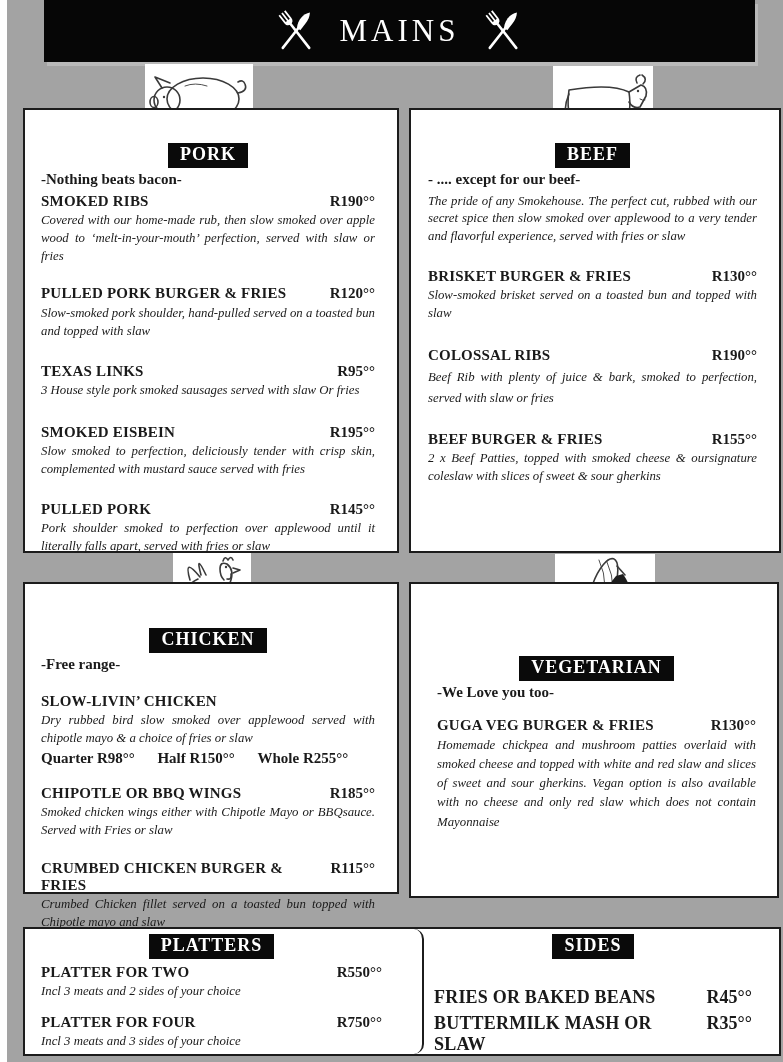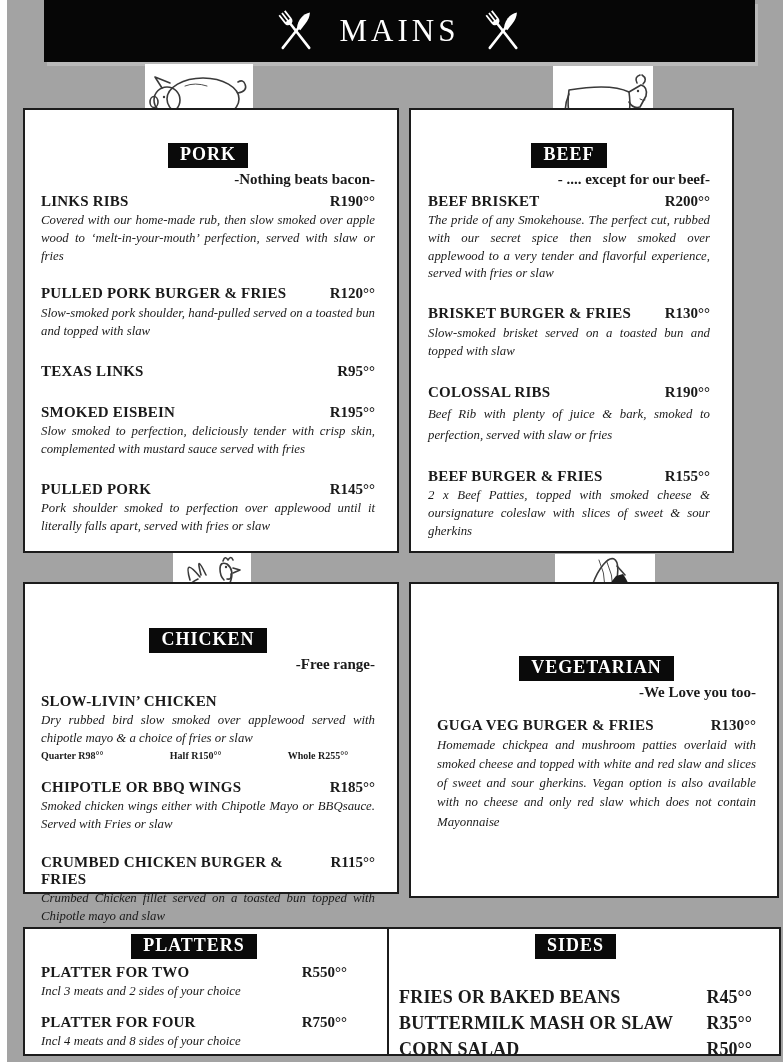--- a/index.html
+++ b/index.html
@@ -20,45 +20,45 @@
   .illustration { position:absolute; background:#fff; }
   .illustration svg { width:100%; height:100%; display:block; }
   #pig-img     { left:138px; top:64px;  width:108px; height:74px; }
   #cow-img     { left:546px; top:66px;  width:100px; height:72px; }
   #chicken-img { left:166px; top:550px; width:78px;  height:80px; }
   #veg-img     { left:548px; top:554px; width:100px; height:108px; }
 
   
   .menu-box { position:absolute; border:2px solid #1c1c1c; background:#fff; box-sizing:border-box; }
   #pork-box    { left:16px;  top:108px; width:376px; height:445px; padding:33px 22px 0 16px; }
-  #beef-box    { left:402px; top:108px; width:325px; height:445px; padding:33px 22px 0 17px; }
+  #beef-box    { left:402px; top:108px; width:372px; height:445px; padding:33px 22px 0 17px; }
   #chicken-box { left:16px;  top:582px; width:376px; height:312px; padding:44px 22px 0 16px; }
   #veg-box     { left:402px; top:582px; width:370px; height:316px; padding:72px 21px 12px 26px; }
   #bottom-box  { left:16px;  top:927px; width:758px; height:129px; padding:0; display:flex; }
 
   .sec-header {
     display:block; width:max-content; margin:0 auto;
     background:#0a0a0a; color:#fff; font-weight:bold; font-size:18px;
     padding:0 12px 2px 12px; letter-spacing:1px; line-height:1.25;text-align:center;
   }
-  .tagline { text-align:right; font-weight:bold; font-size:15px; margin-top:3px; }
+  .tagline { text-align:left; font-weight:bold; font-size:15px; margin-top:3px; }
 
   .item { margin-top:14px; }
   .item.first { margin-top:5px; }
   .item-row { display:flex; justify-content:space-between; font-weight:bold; font-size:15px; line-height:1.15; }
   .item-name { letter-spacing:0.2px; }
   .item-price { white-space:nowrap; }
   .item-desc { font-style:italic; font-size:12.8px; line-height:1.4; text-align:justify; margin-top:2px; }
 
-  .sizes-row { display:flex; justify-content:space-between; width:92%; font-weight:bold; font-size:10px; margin-top:2px; }
+  .sizes-row { display:flex; justify-content:space-between; width:92%; font-weight:bold; font-size:15px; margin-top:2px; }
   .size-pair { white-space:nowrap; }
 
   
   .bottom-cell { box-sizing:border-box; padding:5px 40px 0 16px; }
-  .bottom-cell.left  { width:364px; border-right:2px solid #1c1c1c; }
+  .bottom-cell.left  { width:399px; border-right:2px solid #1c1c1c;border-radius:10px; }
   .bottom-cell.right { flex:1; padding:5px 27px 0 10px; }
   .bottom-cell .item { margin-top:8px; }
   .sides-list { margin-top:28px; }
   .side-row { display:flex; justify-content:space-between; font-weight:bold; font-size:18px; margin-bottom:5px; }
 
   .sketch { fill:none; stroke:#3a3a3a; stroke-width:1.6; stroke-linecap:round; stroke-linejoin:round; }
 </style>
 </head>
 <body>
 
@@ -158,37 +158,38 @@
       <path d="M68 20 q15 22 3 33 q-13 9 -17 -7 q-3 -14 7 -24 z" fill="#1e1e1e"></path>
     </svg>
   </div>
 
   <div class="menu-box" id="pork-box">
     <span class="sec-header">PORK</span>
     <div class="tagline">-Nothing beats bacon-</div>
 
     <div class="item first">
       <div class="item-row">
-          <span class="item-name">LINKS RIBS</span>
+          <span class="item-name">SMOKED RIBS</span>
           <span class="item-price">R190°°</span>
         </div>
       <div class="item-desc">Covered with our home-made rub, then slow smoked over apple wood to ‘melt-in-your-mouth’ perfection, served with slaw or fries</div>
     </div>
     <div class="item" style="margin-top:20px;">
       <div class="item-row">
           <span class="item-name">PULLED PORK BURGER &amp; FRIES</span>
           <span class="item-price">R120°°</span>
         </div>
       <div class="item-desc">Slow-smoked pork shoulder, hand-pulled served on a toasted bun and topped with slaw</div>
     </div>
     <div class="item" style="margin-top:22px;">
       <div class="item-row">
           <span class="item-name">TEXAS LINKS</span>
           <span class="item-price">R95°°</span>
         </div>
+      <div class="item-desc">3 House style pork smoked sausages served with slaw Or fries</div>
     </div>
     <div class="item" style="margin-top:24px;">
       <div class="item-row">
           <span class="item-name">SMOKED EISBEIN</span>
           <span class="item-price">R195°°</span>
         </div>
       <div class="item-desc">Slow smoked to perfection, deliciously tender with crisp skin, complemented with mustard sauce served with fries</div>
     </div>
     <div class="item" style="margin-top:22px;">
       <div class="item-row">
@@ -197,24 +198,20 @@
         </div>
       <div class="item-desc">Pork shoulder smoked to perfection over applewood until it literally falls apart, served with fries or slaw</div>
     </div>
   </div>
 
   <div class="menu-box" id="beef-box">
     <span class="sec-header">BEEF</span>
     <div class="tagline">- .... except for our beef-</div>
 
     <div class="item first">
-      <div class="item-row">
-          <span class="item-name">BEEF BRISKET</span>
-          <span class="item-price">R200°°</span>
-        </div>
       <div class="item-desc">The pride of any Smokehouse.  The perfect cut, rubbed with our secret spice then slow smoked over applewood to a very tender and flavorful experience, served with fries or slaw</div>
     </div>
     <div class="item" style="margin-top:22px;">
       <div class="item-row">
           <span class="item-name">BRISKET BURGER &amp; FRIES</span>
           <span class="item-price">R130°°</span>
         </div>
       <div class="item-desc">Slow-smoked brisket served on a toasted bun and topped with slaw</div>
     </div>
     <div class="item" style="margin-top:24px;">
@@ -285,21 +282,21 @@
             <span class="item-name">PLATTER FOR TWO</span>
             <span class="item-price">R550°°</span>
           </div>
         <div class="item-desc" style="text-align:left;">Incl 3 meats and 2 sides of your choice</div>
       </div>
       <div class="item" style="margin-top:13px;">
         <div class="item-row">
             <span class="item-name">PLATTER FOR FOUR</span>
             <span class="item-price">R750°°</span>
           </div>
-        <div class="item-desc" style="text-align:left;">Incl 4 meats and 8 sides of your choice</div>
+        <div class="item-desc" style="text-align:left;">Incl 3 meats and 3 sides of your choice</div>
       </div>
     </div>
     <div class="bottom-cell right">
       <span class="sec-header">SIDES</span>
       <div class="sides-list">
         <div class="side-row">
             <span class="item-name">FRIES OR BAKED BEANS</span>
             <span class="item-price">R45°°</span>
           </div>
         <div class="side-row">

